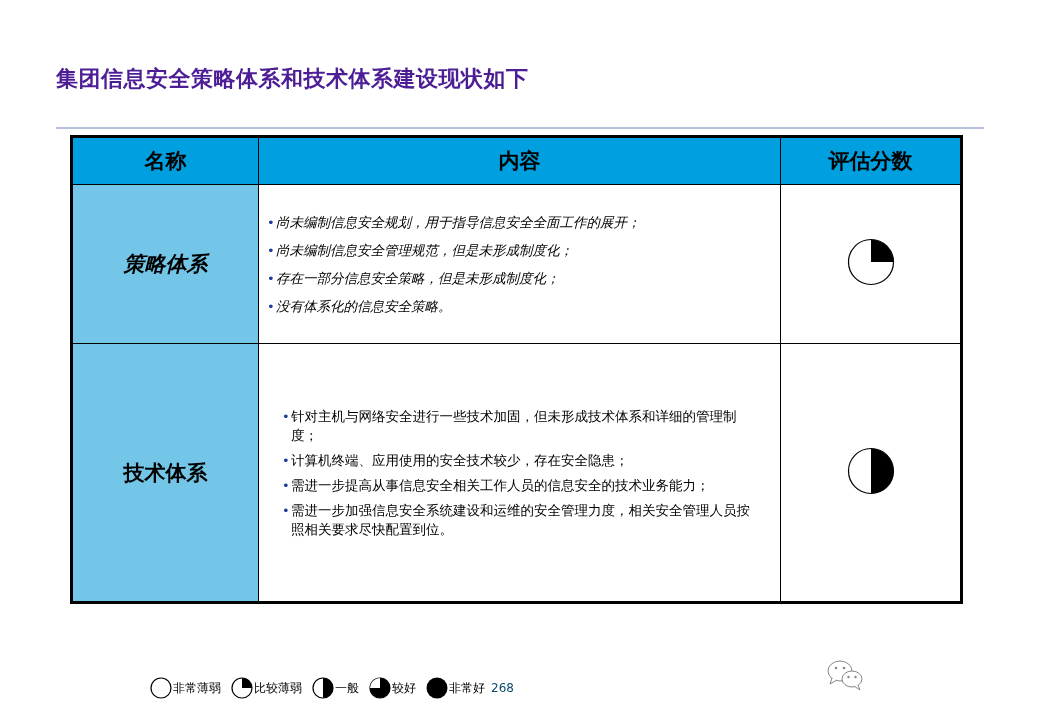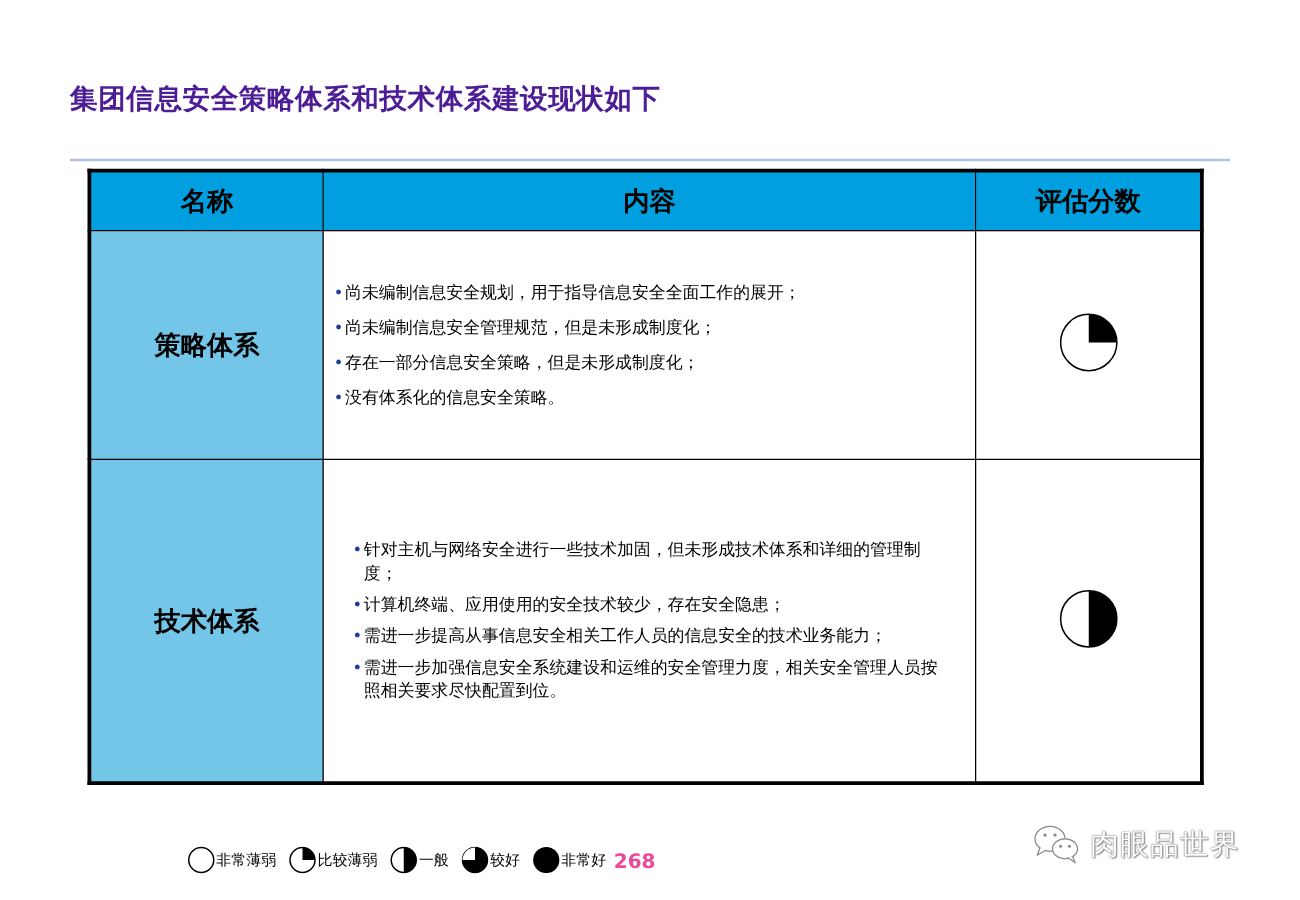--- a/index.html
+++ b/index.html
@@ -29,40 +29,40 @@
     .col-content { width: 522px; }
     .col-score { width: 181px; }
 
     .name-cell {
       background: #73c6e7; font-size: 21px; font-weight: bold; text-align: center;
       vertical-align: middle;
     }
     .content-cell { background: #fff; vertical-align: middle; padding: 0 10px 0 9px; }
     .score-cell { background: #fff; text-align: center; vertical-align: middle; }
 
-    .row1 td { height: 183px; }
+    .row1 td { height: 159px; font-style: italic; }
     .row2 td { height: 259px; }
 
     .bullets { list-style: none; font-size: 13.5px; line-height: 19px; }
     .bullets li { position: relative; padding-left: 8px; margin: 9px 0; }
     .bullets li::before {
       content: "•"; position: absolute; left: -1px; top: 0; color: #1f3d99; font-size: 13px;
     }
     .row2 .bullets li { margin: 6px 15px; }
 
     .pie-wrap { display: inline-block; width: 48px; height: 48px; }
     .pie-wrap svg { display: block; }
 
     .legend {
       position: absolute; left: 150px; top: 677px; height: 22px;
       display: flex; align-items: center; font-size: 12px;
     }
     .legend-item { display: flex; align-items: center; margin-right: 10px; }
     .legend-item svg { display: block; margin-right: 1px; }
-    .page-number { font-weight: bold; color: #ec4899; font-size: 16px; margin-left: -4px; }
+    .page-number { font-weight: normal; color: #0c4a6e; font-size: 12px; margin-left: -4px; }
 
     .watermark {
       position: absolute; left: 826px; top: 659px; display: flex; align-items: center;
       color: #ffffff; font-size: 23px; letter-spacing: 1px;
       text-shadow: 0 0 1px #7a7a7a, 0 0 1px #7a7a7a, 1px 1px 1px #9a9a9a;
     }
     .watermark svg { margin-right: 6px; }
   </style>
 </head>
 <body>
@@ -166,14 +166,13 @@
   <svg width="40" height="32" viewBox="0 0 40 32">
     <ellipse cx="14" cy="12" rx="12" ry="10" fill="#fff" stroke="#888" stroke-width="1"></ellipse>
     <path d="M6 19 L4 25 L11 21" fill="#fff" stroke="#888" stroke-width="1"></path>
     <circle cx="10" cy="9" r="1.3" fill="#888"></circle>
     <circle cx="18" cy="9" r="1.3" fill="#888"></circle>
     <ellipse cx="26" cy="20" rx="10" ry="8" fill="#fff" stroke="#888" stroke-width="1"></ellipse>
     <path d="M32 26 L34 31 L28 27" fill="#fff" stroke="#888" stroke-width="1"></path>
     <circle cx="22.5" cy="18" r="1.2" fill="#888"></circle>
     <circle cx="29.5" cy="18" r="1.2" fill="#888"></circle>
   </svg>
-  <span>肉眼品世界</span>
 </div>
 
 </body></html>

